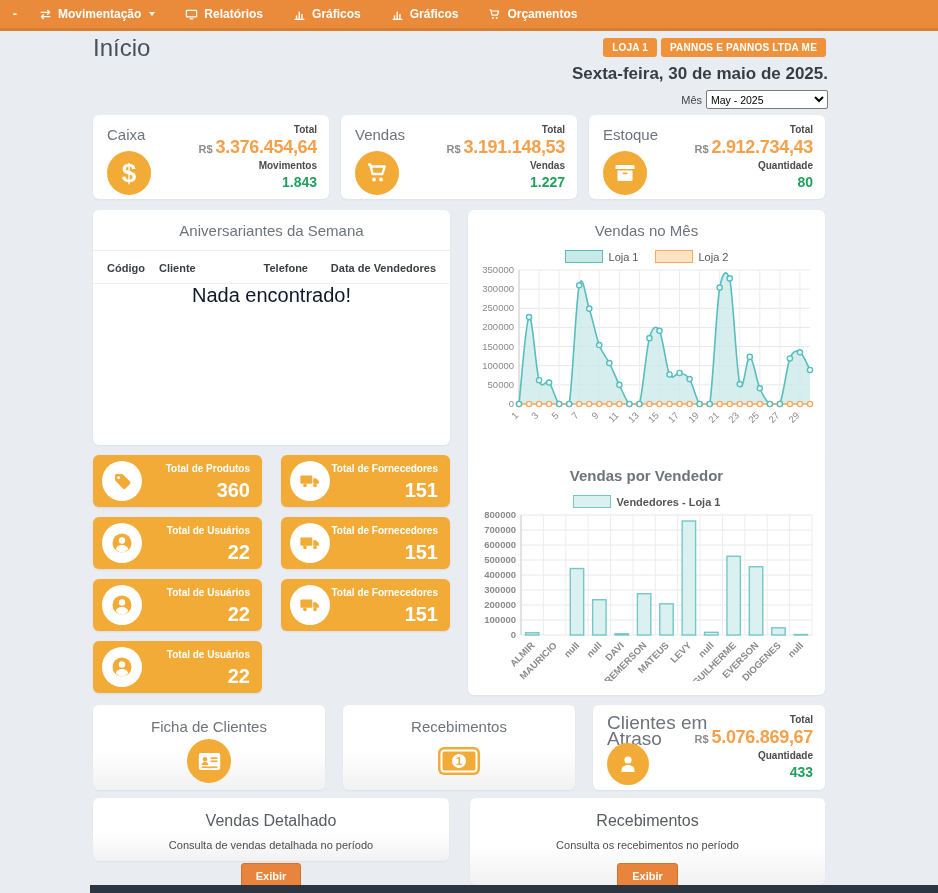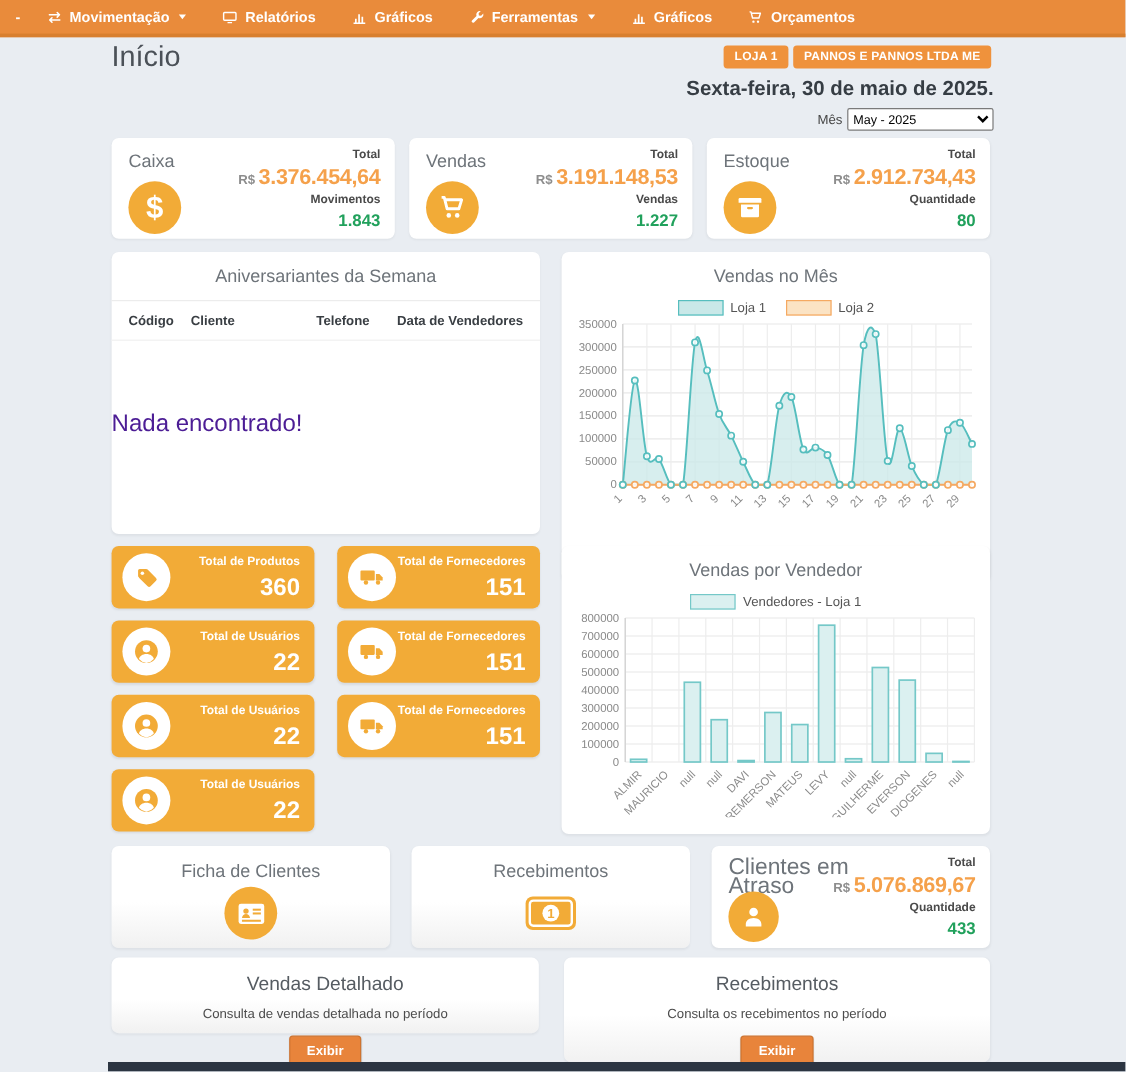--- a/index.html
+++ b/index.html
@@ -42,21 +42,21 @@
   .m-cur { font-size:11px; font-weight:700; color:#8d8d8d; margin-right:3px; }
   .m-amount { font-size:18px; font-weight:800; color:#f5a14b; letter-spacing:-.3px; }
   .m-count { font-size:14px; font-weight:800; color:#21a15c; line-height:18px; }
   
   .panel-title { font-size:15px; color:#6e747a; text-align:center; padding:12px 0 11px; border-bottom:1px solid #ececec; }
   .tbl-head { display:flex; padding:11px 14px 9px; font-size:11px; font-weight:800; color:#393e43; border-bottom:1px solid #f1f1f1; }
   .col-codigo { width:52px; }
   .col-cliente { flex:1; }
   .col-telefone { width:62px; text-align:right; margin-right:14px; }
   .col-nascimento { width:114px; text-align:right; }
-  .empty-msg { text-align:left; margin-top:58px; font-size:20px; color:#4c1d95; }
+  .empty-msg { text-align:center; font-size:20px; color:#0f172a; }
   
   .legend { display:flex; justify-content:center; align-items:center; gap:16px; margin:9px 0 1px; font-size:11px; color:#555; }
   .legend-entry { display:flex; align-items:center; gap:6px; }
   .swatch { width:38px; height:13px; border:1.5px solid #999; background:#eee; display:inline-block; }
   
   .stat-grid { position:absolute; left:93px; top:455px; width:357px; display:grid; grid-template-columns:169px 169px; column-gap:19px; row-gap:10px; grid-auto-rows:52px; }
   .stat-card { position:relative; background:#f2ab37; border-radius:6px; cursor:pointer; box-shadow:0 1px 2px rgba(0,0,0,.08); }
   .stat-circle { position:absolute; left:9px; top:50%; transform:translateY(-50%); width:40px; height:40px; background:#fff; border-radius:50%; display:flex; align-items:center; justify-content:center; color:#f2ab37; }
   .stat-label { position:absolute; right:12px; top:8px; font-size:10px; font-weight:800; color:#fff; }
   .stat-value { position:absolute; right:12px; bottom:5px; font-size:20px; font-weight:800; color:#fff; }
@@ -93,27 +93,20 @@
     <span>Relatórios</span>
   </div>
 
   <div class="nav-item">
     <svg viewBox="0 0 24 24" width="13" height="13" fill="none" stroke="#fff" stroke-width="2.6">
         <path d="M3 21h18M6.5 20v-6M11.5 20V7M16.5 20v-9"></path>
       </svg>
     <span>Gráficos</span>
   </div>
 
-  <div class="nav-item">
-    <svg viewBox="0 0 24 24" width="13" height="13" fill="#fff">
-        <path d="M21.7 6.1a5.6 5.6 0 0 1-7.4 6.7l-6.9 6.9a2.2 2.2 0 0 1-3.1-3.1l6.9-6.9a5.6 5.6 0 0 1 6.7-7.4L14.5 5.7l.4 3.4 3.4.4z"></path>
-      </svg>
-    <span>Ferramentas</span>
-    <span class="caret"></span>
-  </div>
 
   <div class="nav-item">
     <svg viewBox="0 0 24 24" width="13" height="13" fill="none" stroke="#fff" stroke-width="2.6">
         <path d="M3 21h18M6.5 20v-6M11.5 20V7M16.5 20v-9"></path>
       </svg>
     <span>Gráficos</span>
   </div>
 
   <div class="nav-item">
     <svg viewBox="0 0 24 24" width="13" height="13">
@@ -405,21 +398,21 @@
           <circle cx="12" cy="12" r="9.5" fill="currentColor"></circle>
           <circle cx="12" cy="9.5" r="3.2" fill="#fff"></circle>
           <path d="M12 14c-3.2 0-5.8 1.8-6.2 4.2A9.5 9.5 0 0 0 12 21.5a9.5 9.5 0 0 0 6.2-3.3C17.8 15.8 15.2 14 12 14z" fill="#fff"></path>
         </svg>
     </div>
     <div class="stat-label">Total de Usuários</div>
     <div class="stat-value">22</div>
   </div>
 </div>
 
-<div class="card" style="left:468px; top:455px; width:357px; height:240px;">
+<div class="card" style="left:468px; top:455px; width:357px; height:240px;font-weight:bold;">
   <div class="panel-title" style="border-bottom:none; padding-bottom:2px;">Vendas por Vendedor</div>
   <div class="legend">
     <span class="legend-entry">
         <span class="swatch" style="background-color: rgb(219, 240, 240); border-color: rgb(116, 200, 200);"></span>
         <span>Vendedores - Loja 1</span>
       </span>
   </div>
   <svg id="chart-vendor" width="347" height="172" style="display:block; margin:0 auto;">
       <line x1="48" x2="339" y1="126" y2="126" stroke="#e8e8e8"></line>
       <text x="43" y="129" text-anchor="end" font-size="9.5" fill="#8a8a8a">0</text>

